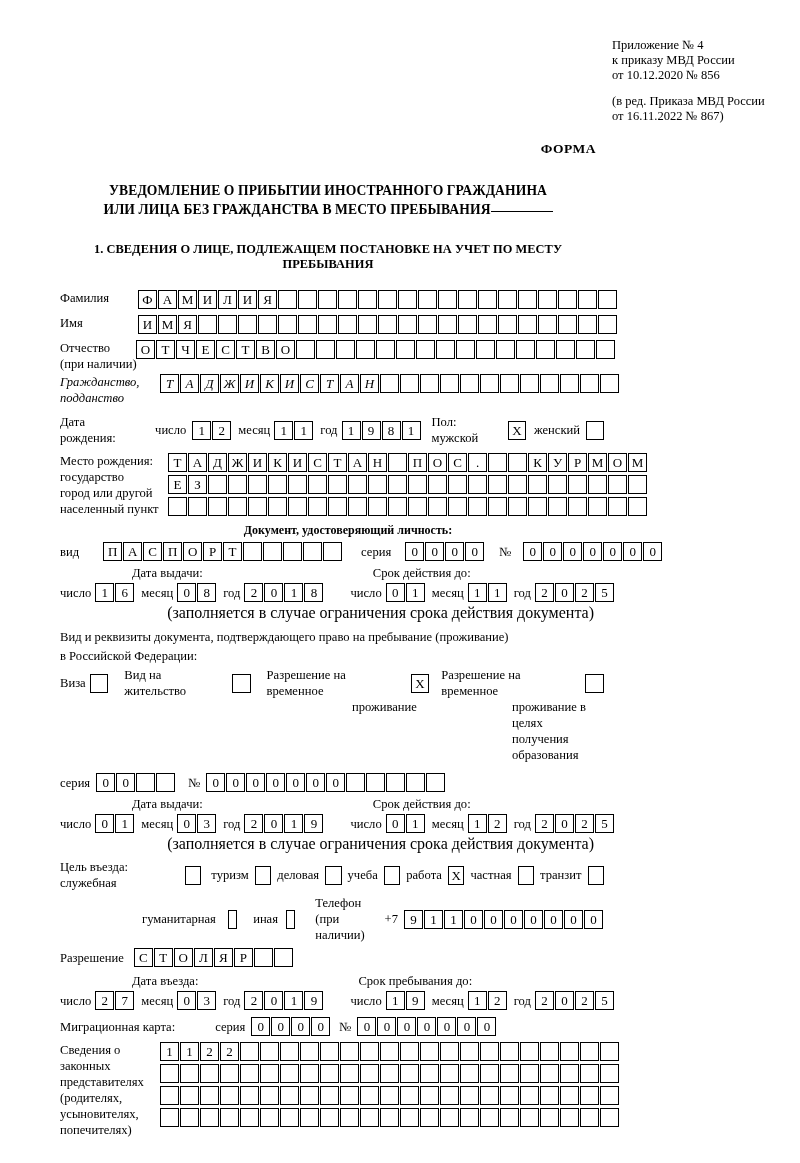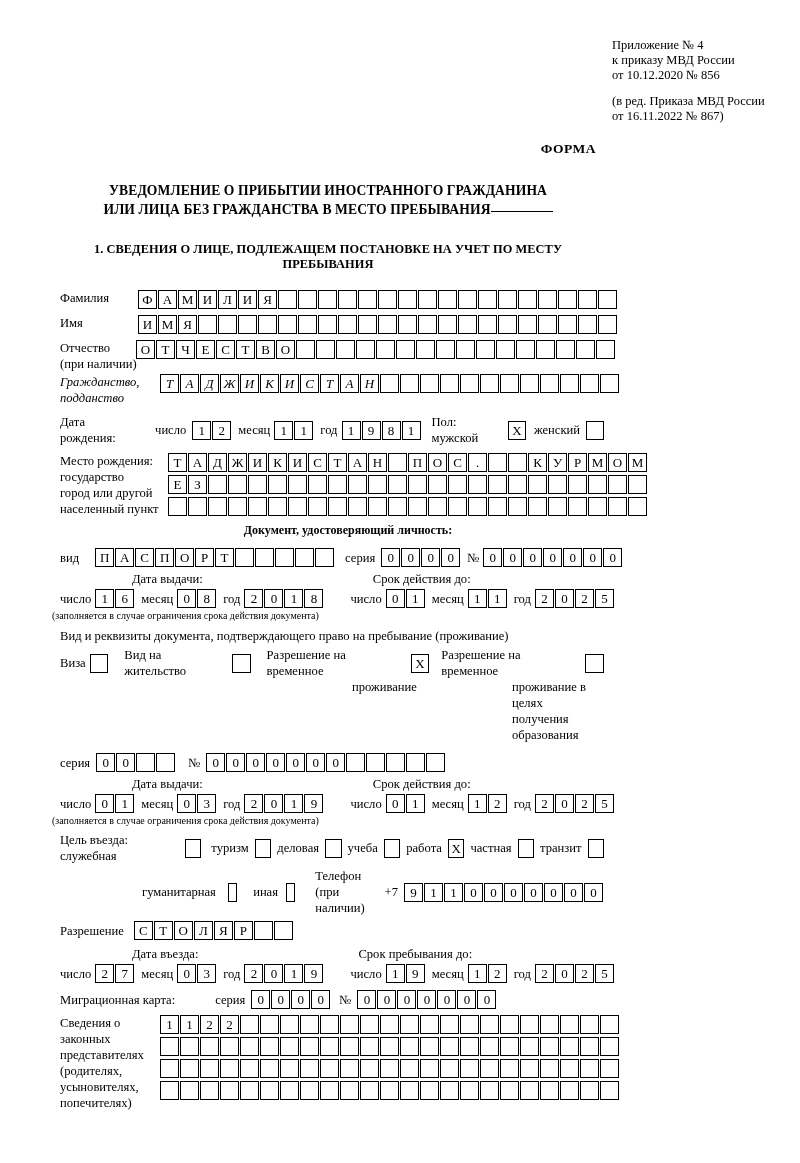--- a/index.html
+++ b/index.html
@@ -107,21 +107,21 @@
   .gap12 { margin-left: 12px; }
   .gap16 { margin-left: 16px; }
   .gap20 { margin-left: 20px; }
   .gap26 { margin-left: 26px; }
 
   .subhead {
     font-size: 12px;
     font-weight: bold;
     text-align: center;
   }
-  .rightnote { font-size: 10px; padding-right: 10px; }
+  .rightnote { text-align: right; font-size: 16px; padding-right: 10px; }
   .tiny-gap { margin-top: 3px; }
 </style>
 </head>
 <body>
 
 <div class="page">
 
   <div class="hdr">
     <div>Приложение № 4</div>
     <div>к приказу МВД России</div>
@@ -374,21 +374,21 @@
           <span class="b"></span>
           <span class="b"></span>
           <span class="b"></span>
           <span class="b"></span>
         </div>
     </div>
   </div>
 
   <div class="subhead" style="margin-top:6px;padding-left:40px;">Документ, удостоверяющий личность:</div>
 
-  <div class="row flexline" style="margin-top:10px;padding-left:8px;">
+  <div class="row flexline" style="margin-top:4px;padding-left:8px;gap:8px;">
     <span class="lbl">вид</span>
     <span class="boxes gap16">
         <span class="b">П</span>
         <span class="b">А</span>
         <span class="b">С</span>
         <span class="b">П</span>
         <span class="b">О</span>
         <span class="b">Р</span>
         <span class="b">Т</span>
         <span class="b"></span>
@@ -454,20 +454,21 @@
         <span class="b">2</span>
         <span class="b">0</span>
         <span class="b">2</span>
         <span class="b">5</span>
       </span>
   </div>
 
   <div class="rightnote" style="margin-top:2px;">(заполняется в случае ограничения срока действия документа)</div>
 
   <div class="lbl" style="margin-top:7px;padding-left:8px;">Вид и реквизиты документа, подтверждающего право на пребывание (проживание)</div>
+  <div class="lbl" style="margin-top:3px;padding-left:8px;">в Российской Федерации:</div>
 
   <div class="row flexline" style="margin-top:3px;padding-left:8px;">
     <span class="lbl">Виза</span>
     <span class="chk gap4"></span>
     <span class="lbl gap16">Вид на жительство</span>
     <span class="chk gap8"></span>
     <span class="lbl gap16">Разрешение на временное</span>
     <span class="chk gap8">X</span>
     <span class="lbl gap12">Разрешение на временное</span>
     <span class="chk gap8"></span>

